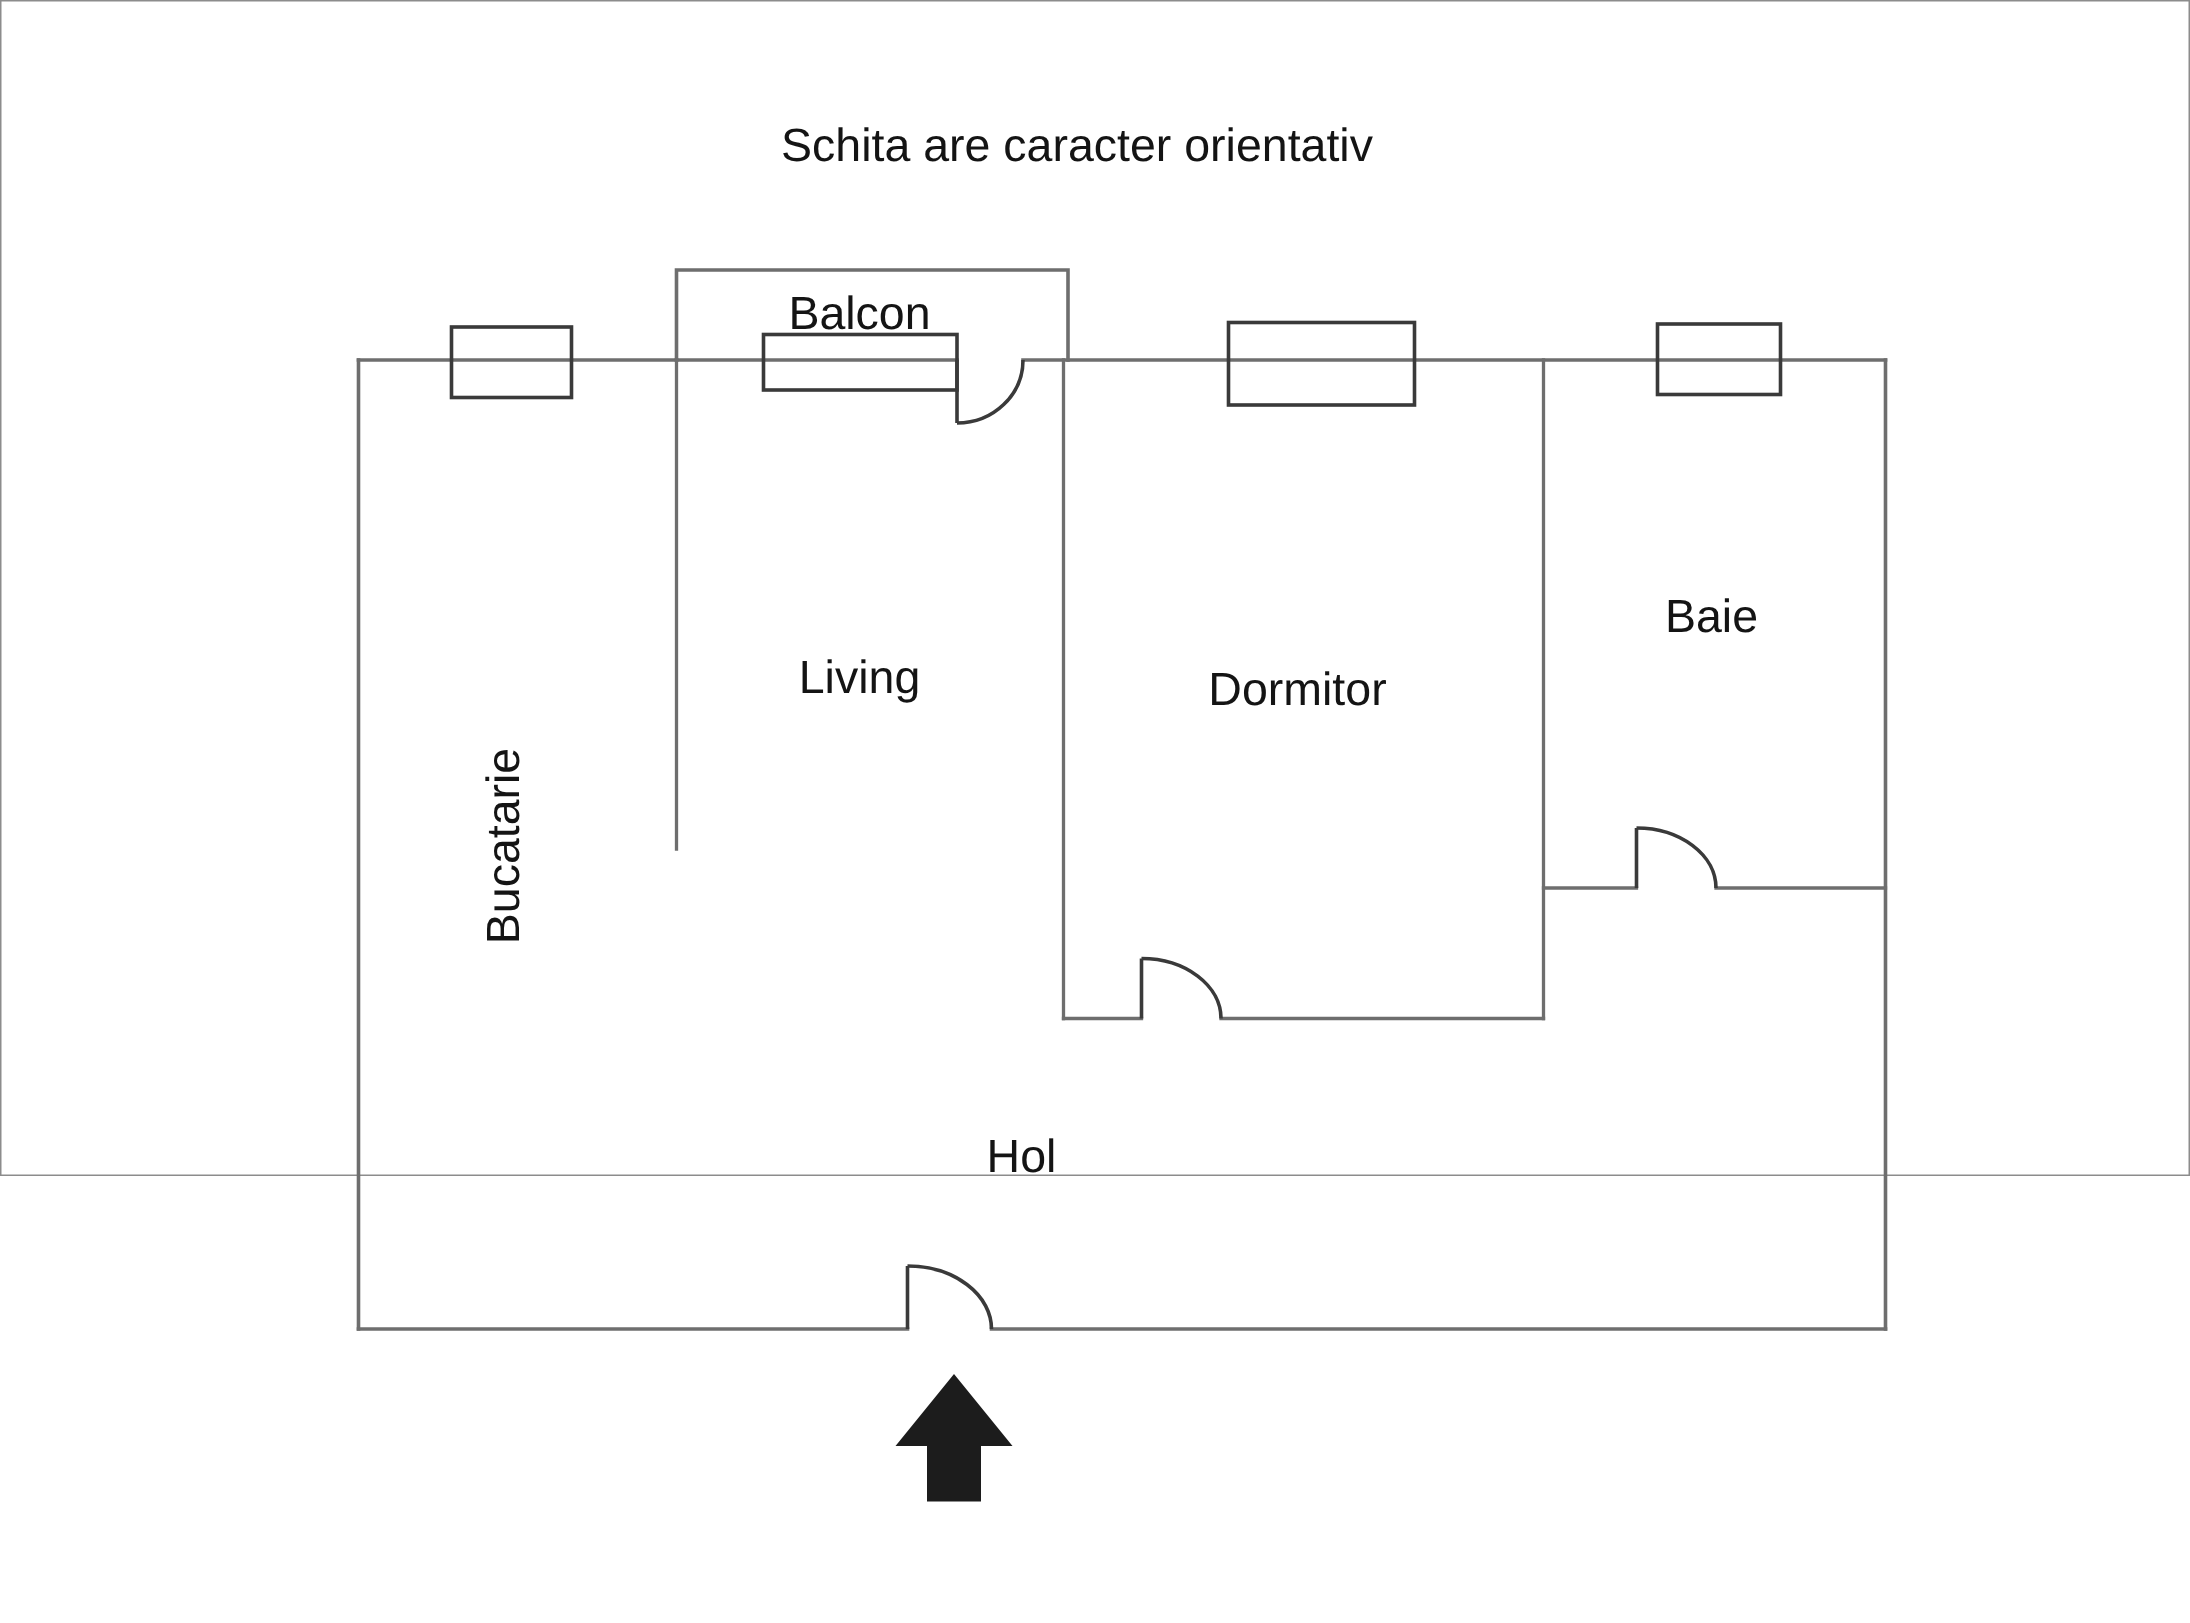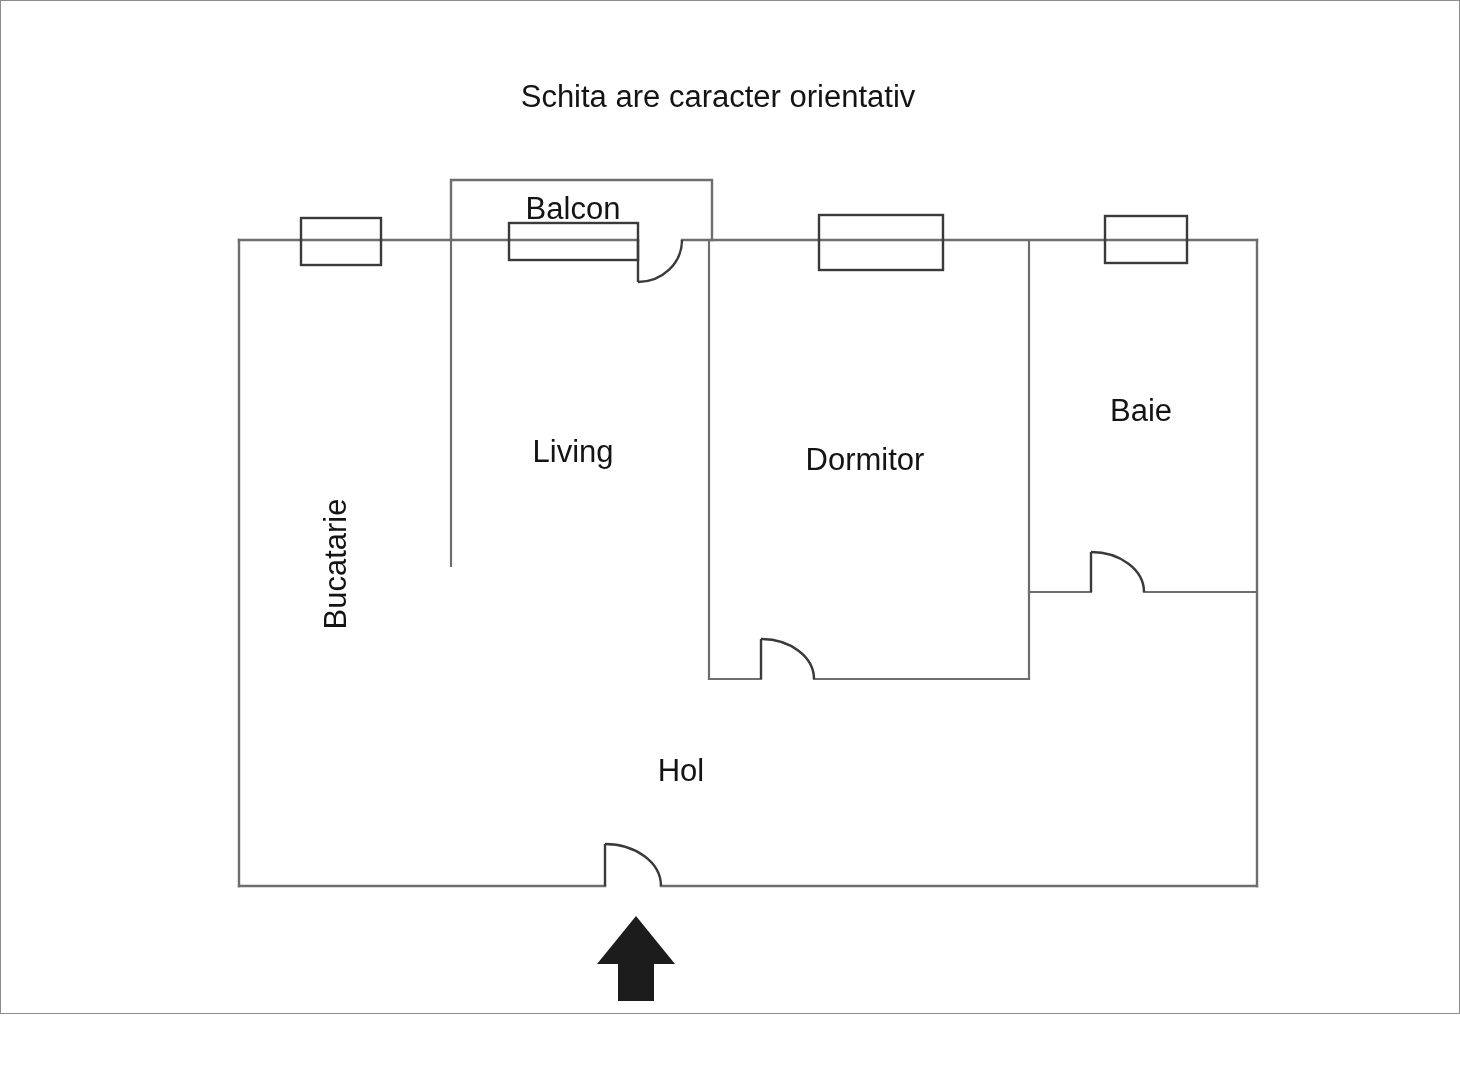--- a/index.html
+++ b/index.html
@@ -11,21 +11,21 @@
   body {
     width: 1460px;
     height: 1082px;
     font-family: "Liberation Sans", sans-serif;
     color: #1a1a1a;
     overflow: hidden;
   }
   #page-frame {
     position: relative;
     width: 1460px;
-    height: 1014px;
+    height: 784px;
     box-sizing: border-box;
     border: 1px solid #8c8c8c;
     background: #ffffff;
   }
   #plan-svg {
     position: absolute;
     left: 0;
     top: 0;
     width: 1460px;
     height: 1082px;

